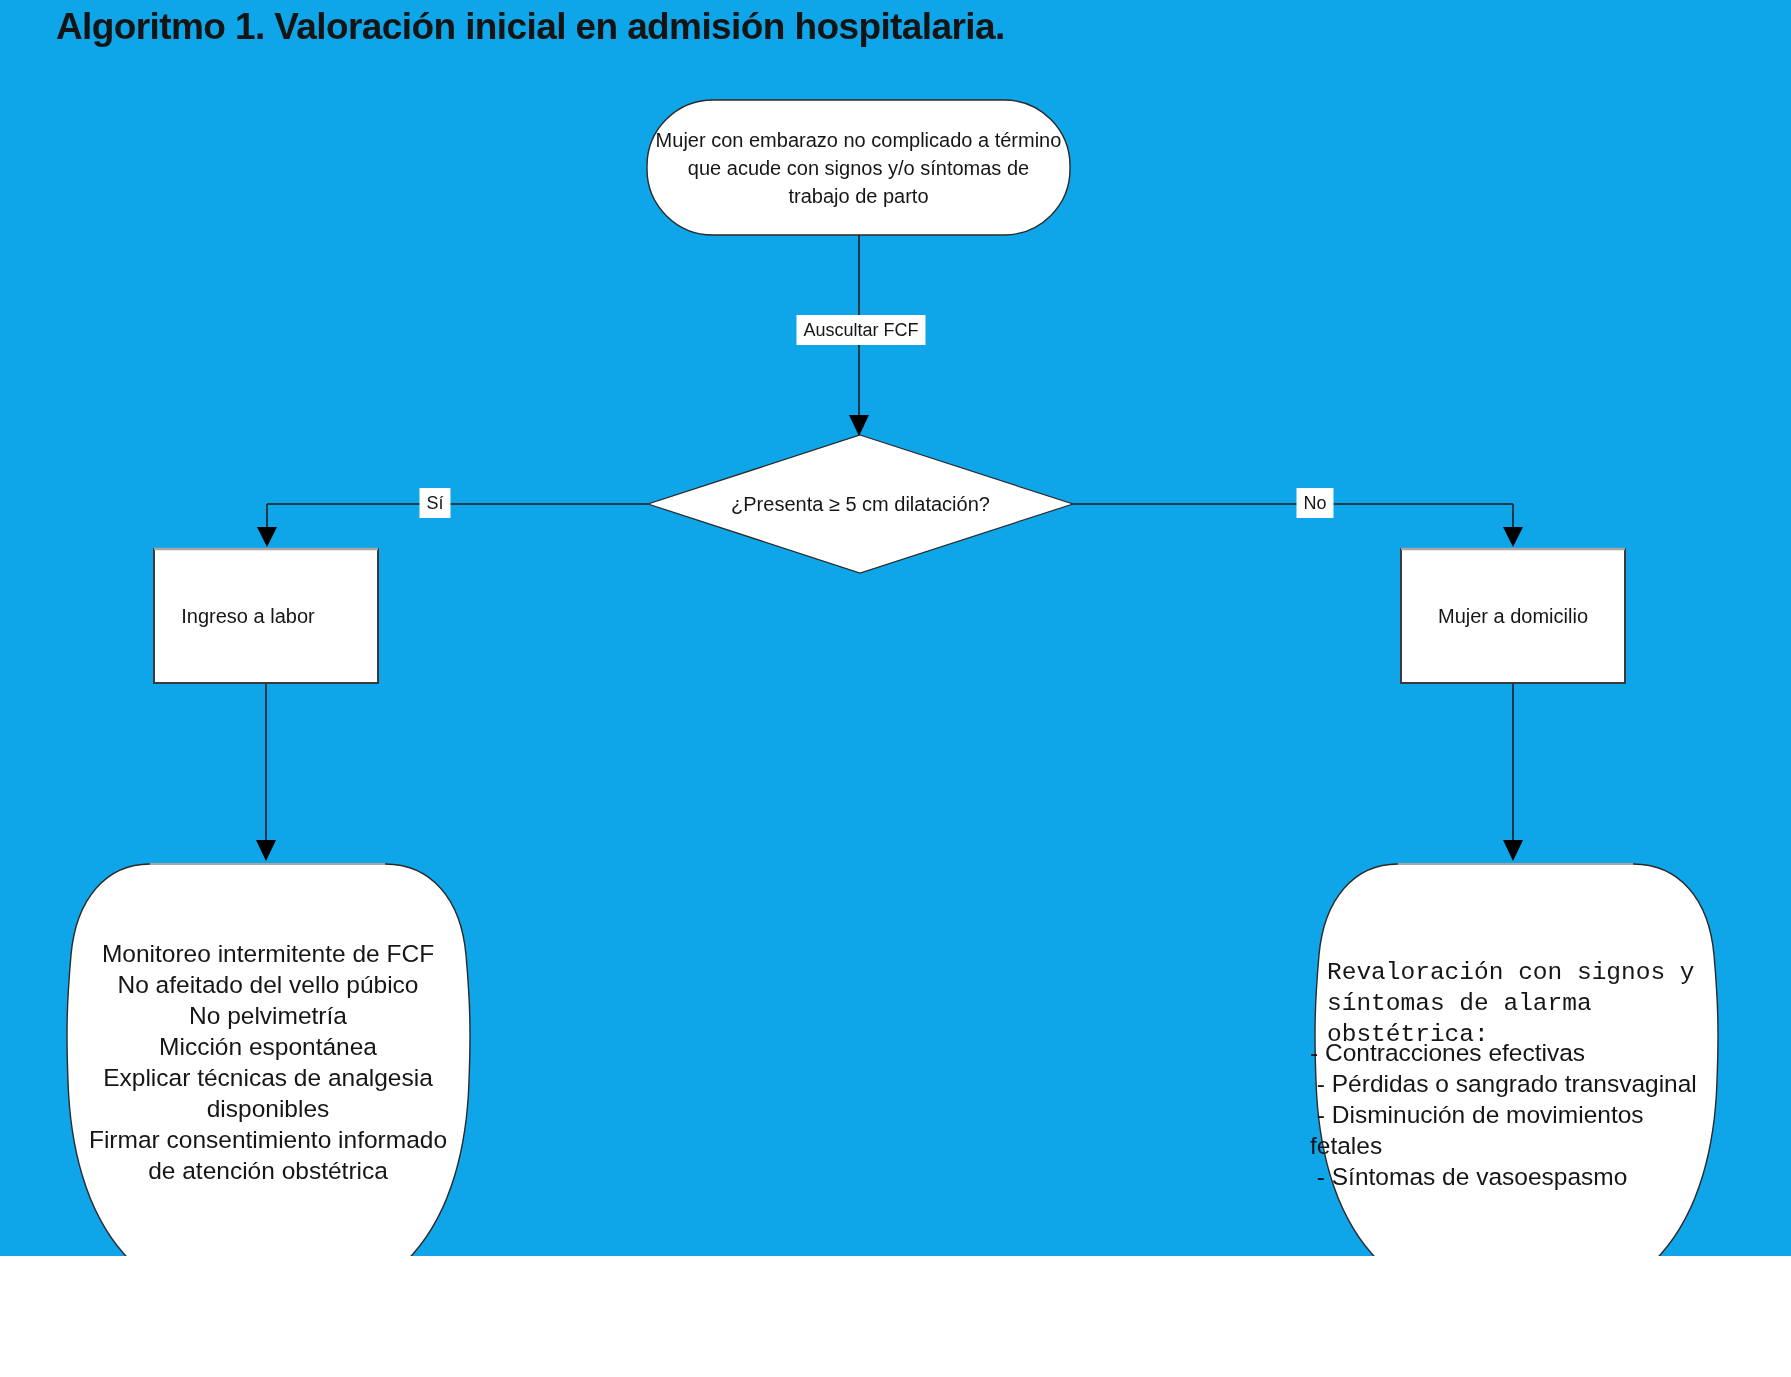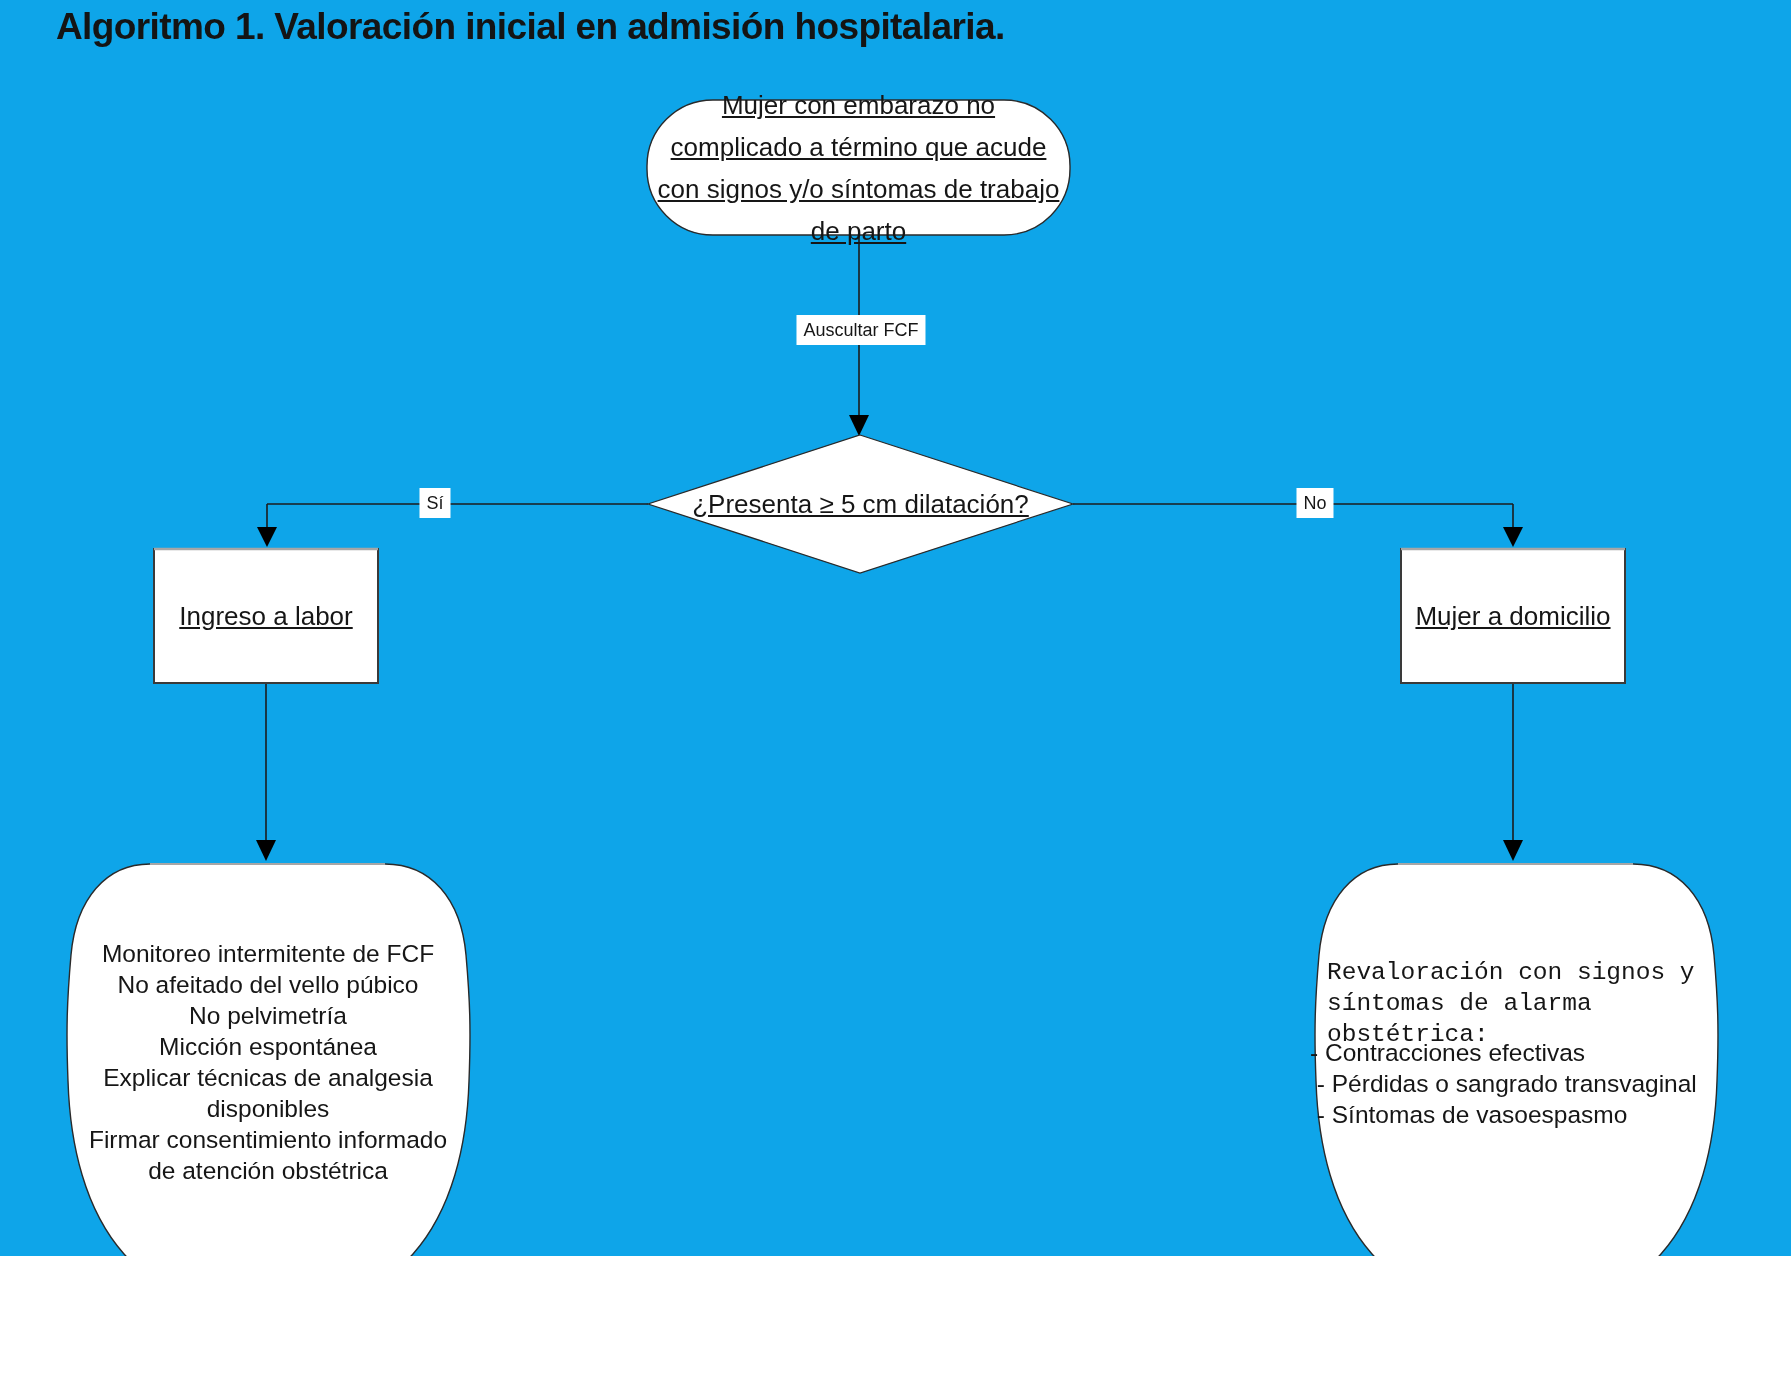--- a/index.html
+++ b/index.html
@@ -30,24 +30,23 @@
     letter-spacing: -0.6px;
     color: #141414;
     white-space: nowrap;
   }
   .node-text {
     position: absolute;
     display: flex;
     align-items: center;
     justify-content: center;
     text-align: center;
-    font-size: 26px;
-    line-height: 42px;
+    font-size: 20px;
+    line-height: 28px;
     color: #161616;
-    text-decoration: underline;
   }
   .edge-label {
     position: absolute;
     transform: translate(-50%, -50%);
     background: #ffffff;
     padding: 0 7px;
     font-size: 18px;
     line-height: 30px;
     color: #161616;
     white-space: nowrap;
@@ -142,32 +141,33 @@
 
   <div class="node-text" style="left:655px; top:100px; width:407px; height:135px;">Mujer con embarazo no complicado a término que acude con signos y/o síntomas de trabajo de parto</div>
 
   <div class="edge-label" style="left:861px; top:330px;">Auscultar FCF</div>
 
   <div class="node-text" style="left:648px; top:435px; width:425px; height:138px;">¿Presenta ≥ 5 cm dilatación?</div>
 
   <div class="edge-label" style="left:435px; top:503px;">Sí</div>
   <div class="edge-label" style="left:1315px; top:503px;">No</div>
 
-  <div class="node-text" style="left:154px; top:549px; width:224px; height:134px;">Ingreso a labor</div>
+  <div class="node-text" style="left:136px; top:549px; width:224px; height:134px;">Ingreso a labor</div>
   <div class="node-text" style="left:1401px; top:549px; width:224px; height:134px;">Mujer a domicilio</div>
 
   <div class="outcome-left">
     <div class="li">Monitoreo intermitente de FCF</div>
     <div class="li">No afeitado del vello púbico</div>
     <div class="li">No pelvimetría</div>
     <div class="li">Micción espontánea</div>
     <div class="li">Explicar técnicas de analgesia disponibles</div>
     <div class="li">Firmar consentimiento informado de atención obstétrica</div>
   </div>
 
   <div class="outcome-right-heading">Revaloración con signos y síntomas de alarma obstétrica:</div>
   <div class="outcome-right-list">
     <div class="li">- Contracciones efectivas</div>
     <div class="li"> - Pérdidas o sangrado transvaginal</div>
+    <div class="li"> - Disminución de movimientos fetales</div>
     <div class="li"> - Síntomas de vasoespasmo</div>
   </div>
 
 </div>
 
 </body></html>

